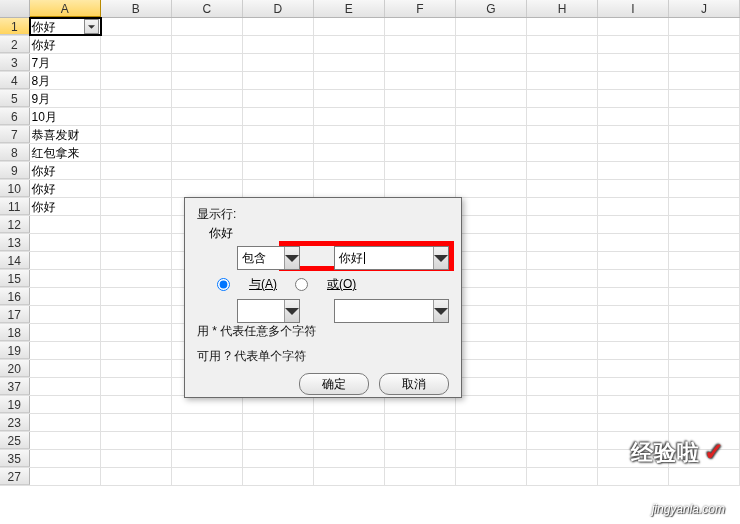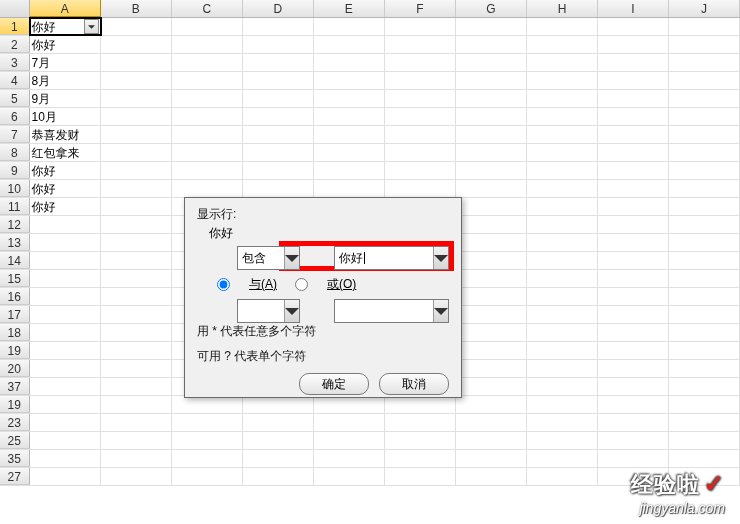--- a/index.html
+++ b/index.html
@@ -202,24 +202,25 @@
     }
     .wm-top {
       font-size: 22px;
       font-weight: bold;
       color: #fff;
       text-shadow: 0 0 2px #444, 1px 1px 2px #444, -1px -1px 2px #444;
       letter-spacing: 1px;
     }
     .wm-check { color: #d22; font-size:24px; margin-left:4px;}
     .wm-sub {
-      font-size: 14px;
+      font-size: 12px;
       font-style: italic;
       color: #fff;
       text-shadow: 0 0 2px #444, 1px 1px 1px #444;
+      margin-top: 34px;
     }
   </style>
 </head>
 <body>
 
 <div class="sheet">
   <div class="col-headers">
     <div class="corner"></div>
   <div class="col-h sel">A</div>
       <div class="col-h">B</div>

